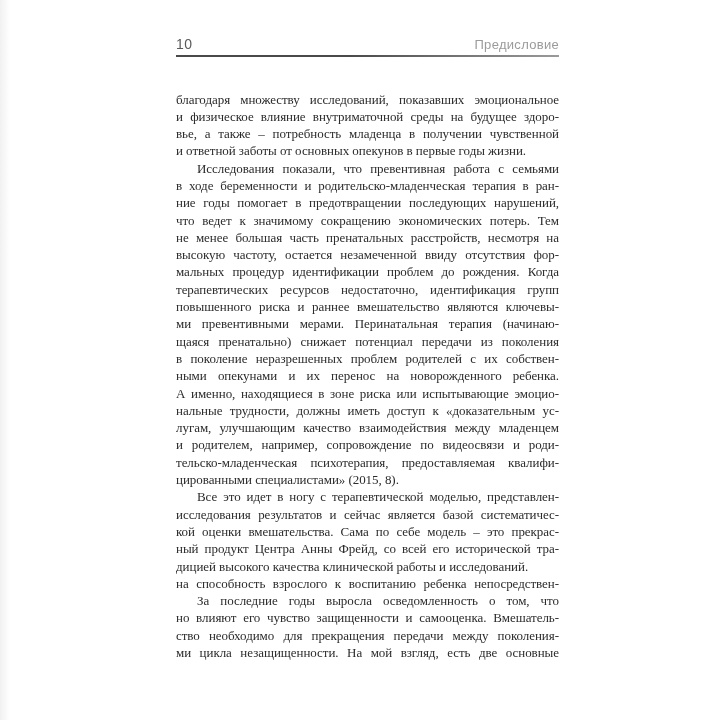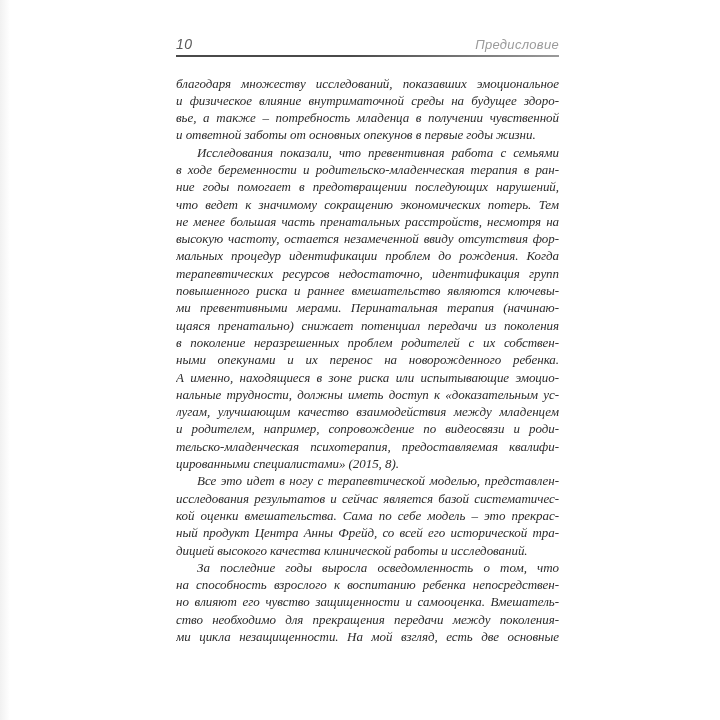--- a/index.html
+++ b/index.html
@@ -20,21 +20,20 @@
     position: absolute;
     left: 0; top: 0; bottom: 0;
     width: 10px;
     background: linear-gradient(to right, #f1f1f1, #ffffff);
   }
   .content {
     position: absolute;
     left: 176px;
     top: 36px;
     width: 383px;
-    font-style: italic;
   }
   .running-head {
     display: flex;
     justify-content: space-between;
     align-items: baseline;
     font-family: "Liberation Sans", "DejaVu Sans", sans-serif;
   }
   .page-number {
     font-size: 14px;
     line-height: 16px;
@@ -46,21 +45,21 @@
     line-height: 16px;
     color: #9b9b9b;
     letter-spacing: 0.3px;
   }
   .head-rule {
     height: 1.5px;
     margin-top: 2px;
     background: linear-gradient(to right, #4a4a4a 45%, #9a9a9a 100%);
   }
   .text-column {
-    margin-top: 18px;
+    margin-top: 34px;
     color: #2b2b2b;
     font-size: 13px;
     line-height: 17.3px;
     letter-spacing: -0.05px;
   }
   .para {
     margin: 0;
     padding: 0;
   }
   .line {
@@ -120,21 +119,21 @@
           <span class="line last">цированными специалистами» (2015, 8).</span>
         </p>
         <p class="para">
           <span class="line indent">Все это идет в ногу с терапевтической моделью, представлен-</span>
           <span class="line">исследования результатов и сейчас является базой систематичес-</span>
           <span class="line">кой оценки вмешательства. Сама по себе модель – это прекрас-</span>
           <span class="line">ный продукт Центра Анны Фрейд, со всей его исторической тра-</span>
           <span class="line last">дицией высокого качества клинической работы и исследований.</span>
         </p>
         <p class="para">
+          <span class="line">на способность взрослого к воспитанию ребенка непосредствен-</span>
           <span class="line indent">За последние годы выросла осведомленность о том, что</span>
-          <span class="line">на способность взрослого к воспитанию ребенка непосредствен-</span>
           <span class="line">но влияют его чувство защищенности и самооценка. Вмешатель-</span>
           <span class="line">ство необходимо для прекращения передачи между поколения-</span>
           <span class="line">ми цикла незащищенности. На мой взгляд, есть две основные</span>
         </p>
       </main>
   </div>
 </div>
 
 </body></html>

